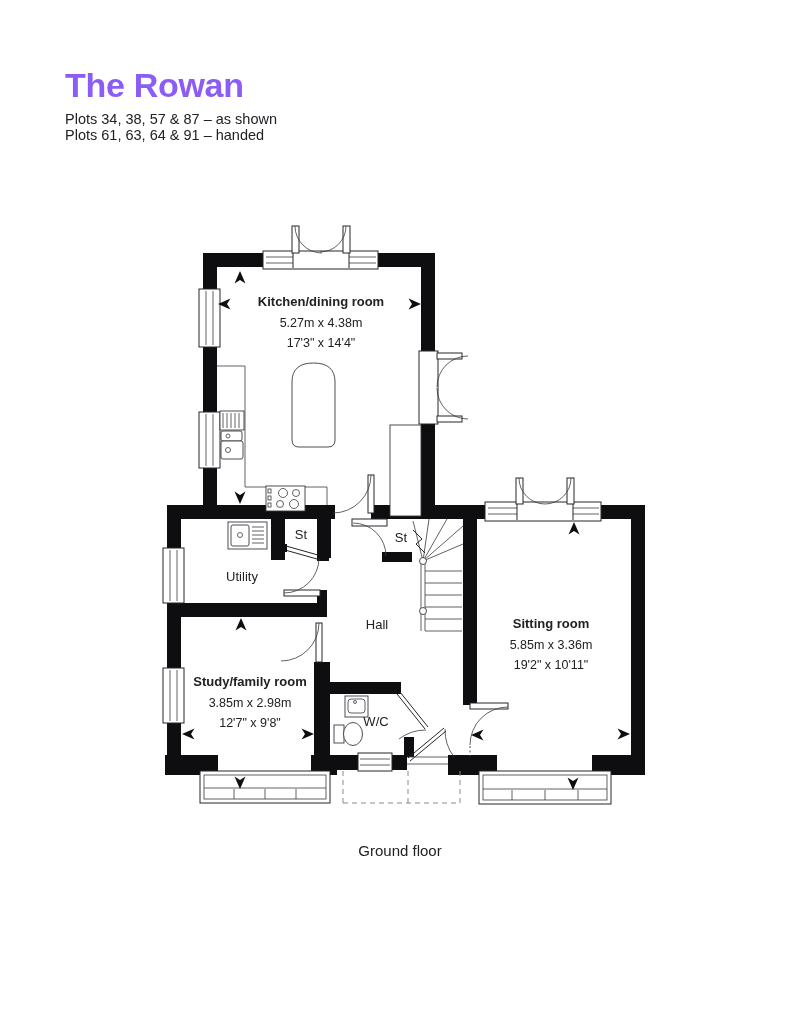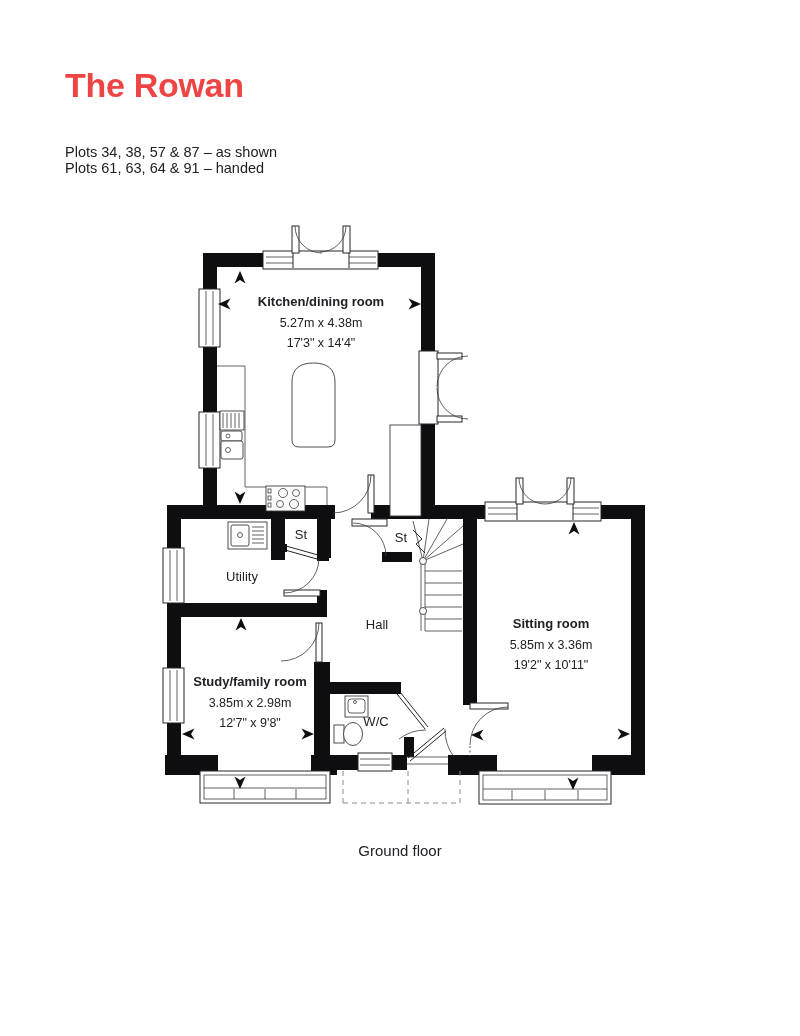--- a/index.html
+++ b/index.html
@@ -1,20 +1,20 @@
 <!DOCTYPE html>
 <html><head>
 <meta charset="utf-8">
 <style>
   html,body{margin:0;padding:0;background:#ffffff;}
   .page{position:relative;width:800px;height:1036px;background:#fff;overflow:hidden;
         font-family:"Liberation Sans",sans-serif;color:#212126;}
   .hdr-title{position:absolute;left:65px;top:66px;font-size:34px;font-weight:700;
-             letter-spacing:-0.3px;color:#ef4444;}
-  .plots{position:absolute;left:65px;font-size:14.5px;color:#212126;margin-top:33px;}
+             letter-spacing:-0.3px;color:#8b5cf6;}
+  .plots{position:absolute;left:65px;font-size:14.5px;color:#212126;}
   .plots.l1{top:111px;}
   .plots.l2{top:127px;}
   svg{position:absolute;left:0;top:0;}
   .wall{fill:#0e0e10;stroke:none;}
   .ln{stroke:#26262a;stroke-width:1;fill:none;}
   .ln-thin{stroke:#3a3a3e;stroke-width:0.8;fill:none;}
   .wht{fill:#ffffff;stroke:#26262a;stroke-width:1;}
   .fix{fill:#ffffff;stroke:#3a3a3e;stroke-width:0.9;}
   .arrow{fill:#0e0e10;stroke:none;}
   .dash{stroke:#8a8a8a;stroke-width:1;stroke-dasharray:5,4;fill:none;}

